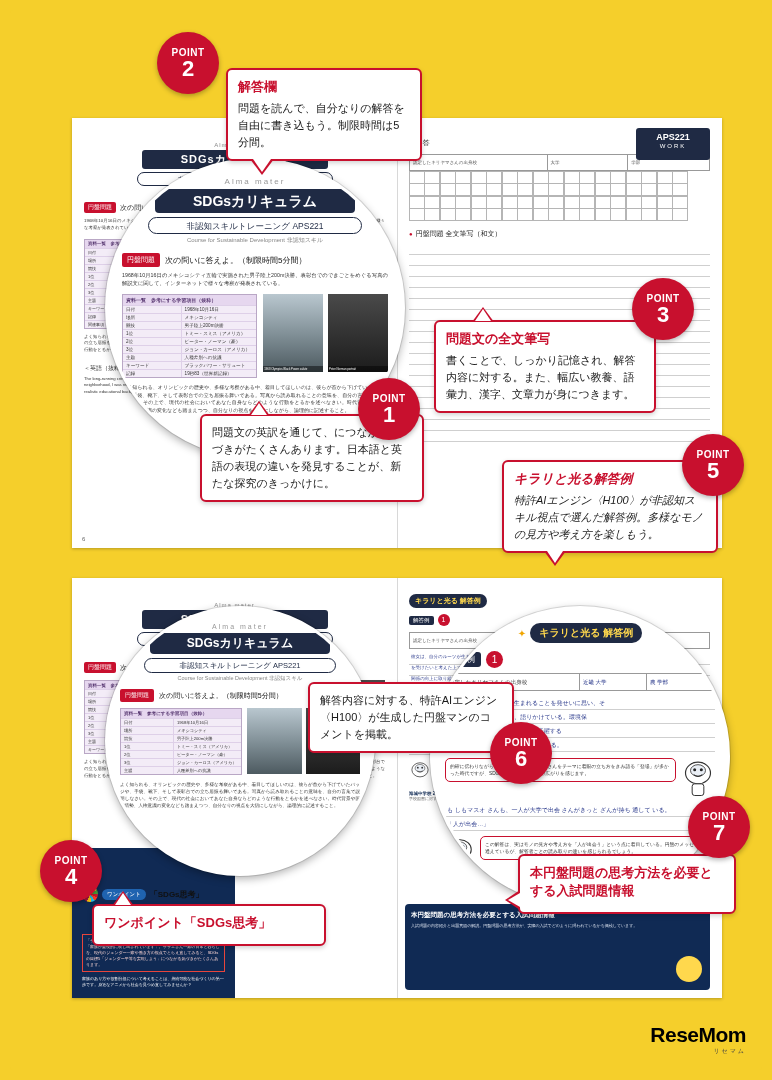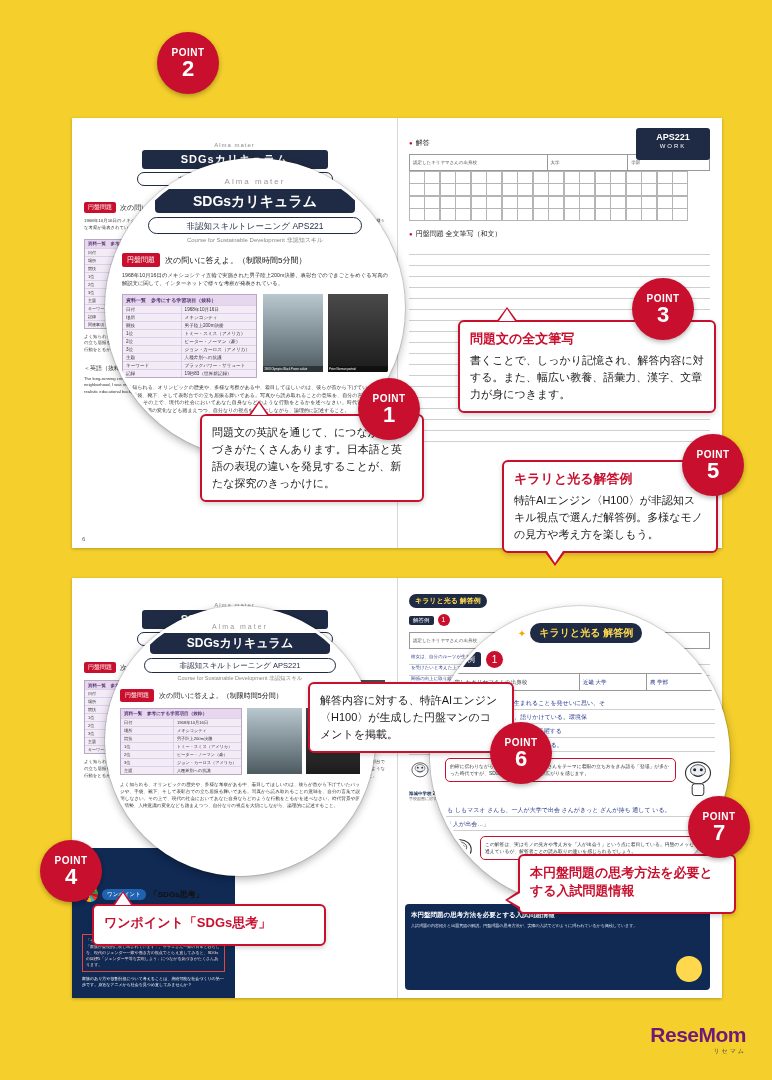--- a/index.html
+++ b/index.html
@@ -168,42 +168,42 @@
   .callout p { margin:0; font-size:11px; line-height:1.55; color:#1a1a1a; }
   .callout .tail {
     position:absolute; width:0; height:0;
   }
   #co-2 { left: 216px; top: 58px; width: 196px; }
   #co-2 .tail { bottom:-16px; left: 22px; border-left:12px solid transparent; border-right:12px solid transparent; border-top:16px solid #c8102e;}
   #co-2 .tail i { position:absolute; left:-9px; top:-16px; width:0;height:0;border-left:9px solid transparent;border-right:9px solid transparent;border-top:13px solid #fff;}
   #co-1 { left: 190px; top: 404px; width: 224px; }
   #co-1 .tail { top:-15px; left: 46px; border-left:11px solid transparent; border-right:11px solid transparent; border-bottom:15px solid #c8102e;}
   #co-1 .tail i { position:absolute; left:-8px; top:2px; width:0;height:0;border-left:8px solid transparent;border-right:8px solid transparent;border-bottom:12px solid #fff;}
-  #co-3 { left: 424px; top: 310px; width: 258px; margin-left: 24px; }
+  #co-3 { left: 424px; top: 310px; width: 222px; }
   #co-3 .tail { top:-15px; left: 36px; border-left:11px solid transparent; border-right:11px solid transparent; border-bottom:15px solid #c8102e;}
   #co-3 .tail i { position:absolute; left:-8px; top:2px; width:0;height:0;border-left:8px solid transparent;border-right:8px solid transparent;border-bottom:12px solid #fff;}
-  #co-5 { left: 492px; top: 450px; width: 216px; }
+  #co-5 { left: 492px; top: 450px; width: 216px; font-style: italic; }
   #co-5 .tail { bottom:-15px; left: 40px; border-left:11px solid transparent; border-right:11px solid transparent; border-top:15px solid #c8102e;}
   #co-5 .tail i { position:absolute; left:-8px; top:-15px; width:0;height:0;border-left:8px solid transparent;border-right:8px solid transparent;border-top:12px solid #fff;}
   #co-6 { left: 298px; top: 672px; width: 206px; }
   #co-6 .tail { right:-15px; top: 40px; border-top:10px solid transparent; border-bottom:10px solid transparent; border-left:15px solid #c8102e;}
   #co-6 .tail i { position:absolute; left:-15px; top:-7px; width:0;height:0;border-top:7px solid transparent;border-bottom:7px solid transparent;border-left:12px solid #fff;}
   #co-4 { left: 82px; top: 894px; width: 234px; }
   #co-4 .tail { top:-15px; left: 18px; border-left:11px solid transparent; border-right:11px solid transparent; border-bottom:15px solid #c8102e;}
   #co-4 .tail i { position:absolute; left:-8px; top:2px; width:0;height:0;border-left:8px solid transparent;border-right:8px solid transparent;border-bottom:12px solid #fff;}
   #co-7 { left: 508px; top: 844px; width: 218px; }
   #co-7 .tail { left:-15px; top: 34px; border-top:10px solid transparent; border-bottom:10px solid transparent; border-right:15px solid #c8102e;}
   #co-7 .tail i { position:absolute; left:3px; top:-7px; width:0;height:0;border-top:7px solid transparent;border-bottom:7px solid transparent;border-right:12px solid #fff;}
   .h100 { display:inline-block; border:1.5px solid #c8102e; border-radius:3px; padding:0 5px; font-size:12px; }
 
   
   .footer-logo {
     position:absolute; right:16px; bottom:14px; text-align:right;
   }
-  .footer-logo .rm { font-size:21px; font-weight:bold; color:#701a75; letter-spacing:-0.5px;}
+  .footer-logo .rm { font-size:21px; font-weight:bold; color:#000000; letter-spacing:-0.5px;}
   .footer-logo .jp { font-size:6px; color:#444; letter-spacing:2px;}
 </style>
 </head>
 <body>
 
 <div class="page">
 
   <div class="sheet" id="sheet-top">
     <div class="sheet-half-divider"></div>
 
@@ -685,20 +685,27 @@
           <ellipse cx="20" cy="15" rx="9" ry="7" fill="#e9eef5" stroke="#333" stroke-width="1"></ellipse>
           <circle cx="16" cy="14" r="1.8" fill="#222"></circle>
             <circle cx="24" cy="14" r="1.8" fill="#222"></circle>
           <path d="M15 20 q5 4 10 0" stroke="#222" stroke-width="1.2" fill="none"></path>
         </svg>
         <div style="flex:1;border:1px solid #c8102e;border-radius:5px;padding:4px;font-size:4.8px;line-height:1.5;color:#333">この解答は、実はモノの見方や考え方を「人が出会う」という点に着目している。円盤のメッセージと通えているが、解答者ごとの読み取りの違いを感じられるでしょう。</div>
       </div>
     </div>
   </div>
 
+  <div class="callout" id="co-2">
+    <h4>解答欄</h4>
+    <p>問題を読んで、自分なりの解答を自由に書き込もう。制限時間は5分間。</p>
+    <div class="tail">
+        <i></i>
+      </div>
+  </div>
 
   <div class="callout" id="co-1">
     <p>問題文の英訳を通じて、につながる気づきがたくさんあります。日本語と英語の表現の違いを発見することが、新たな探究のきっかけに。</p>
     <div class="tail">
         <i></i>
       </div>
   </div>
 
   <div class="callout" id="co-3">
     <h4>問題文の全文筆写</h4>

